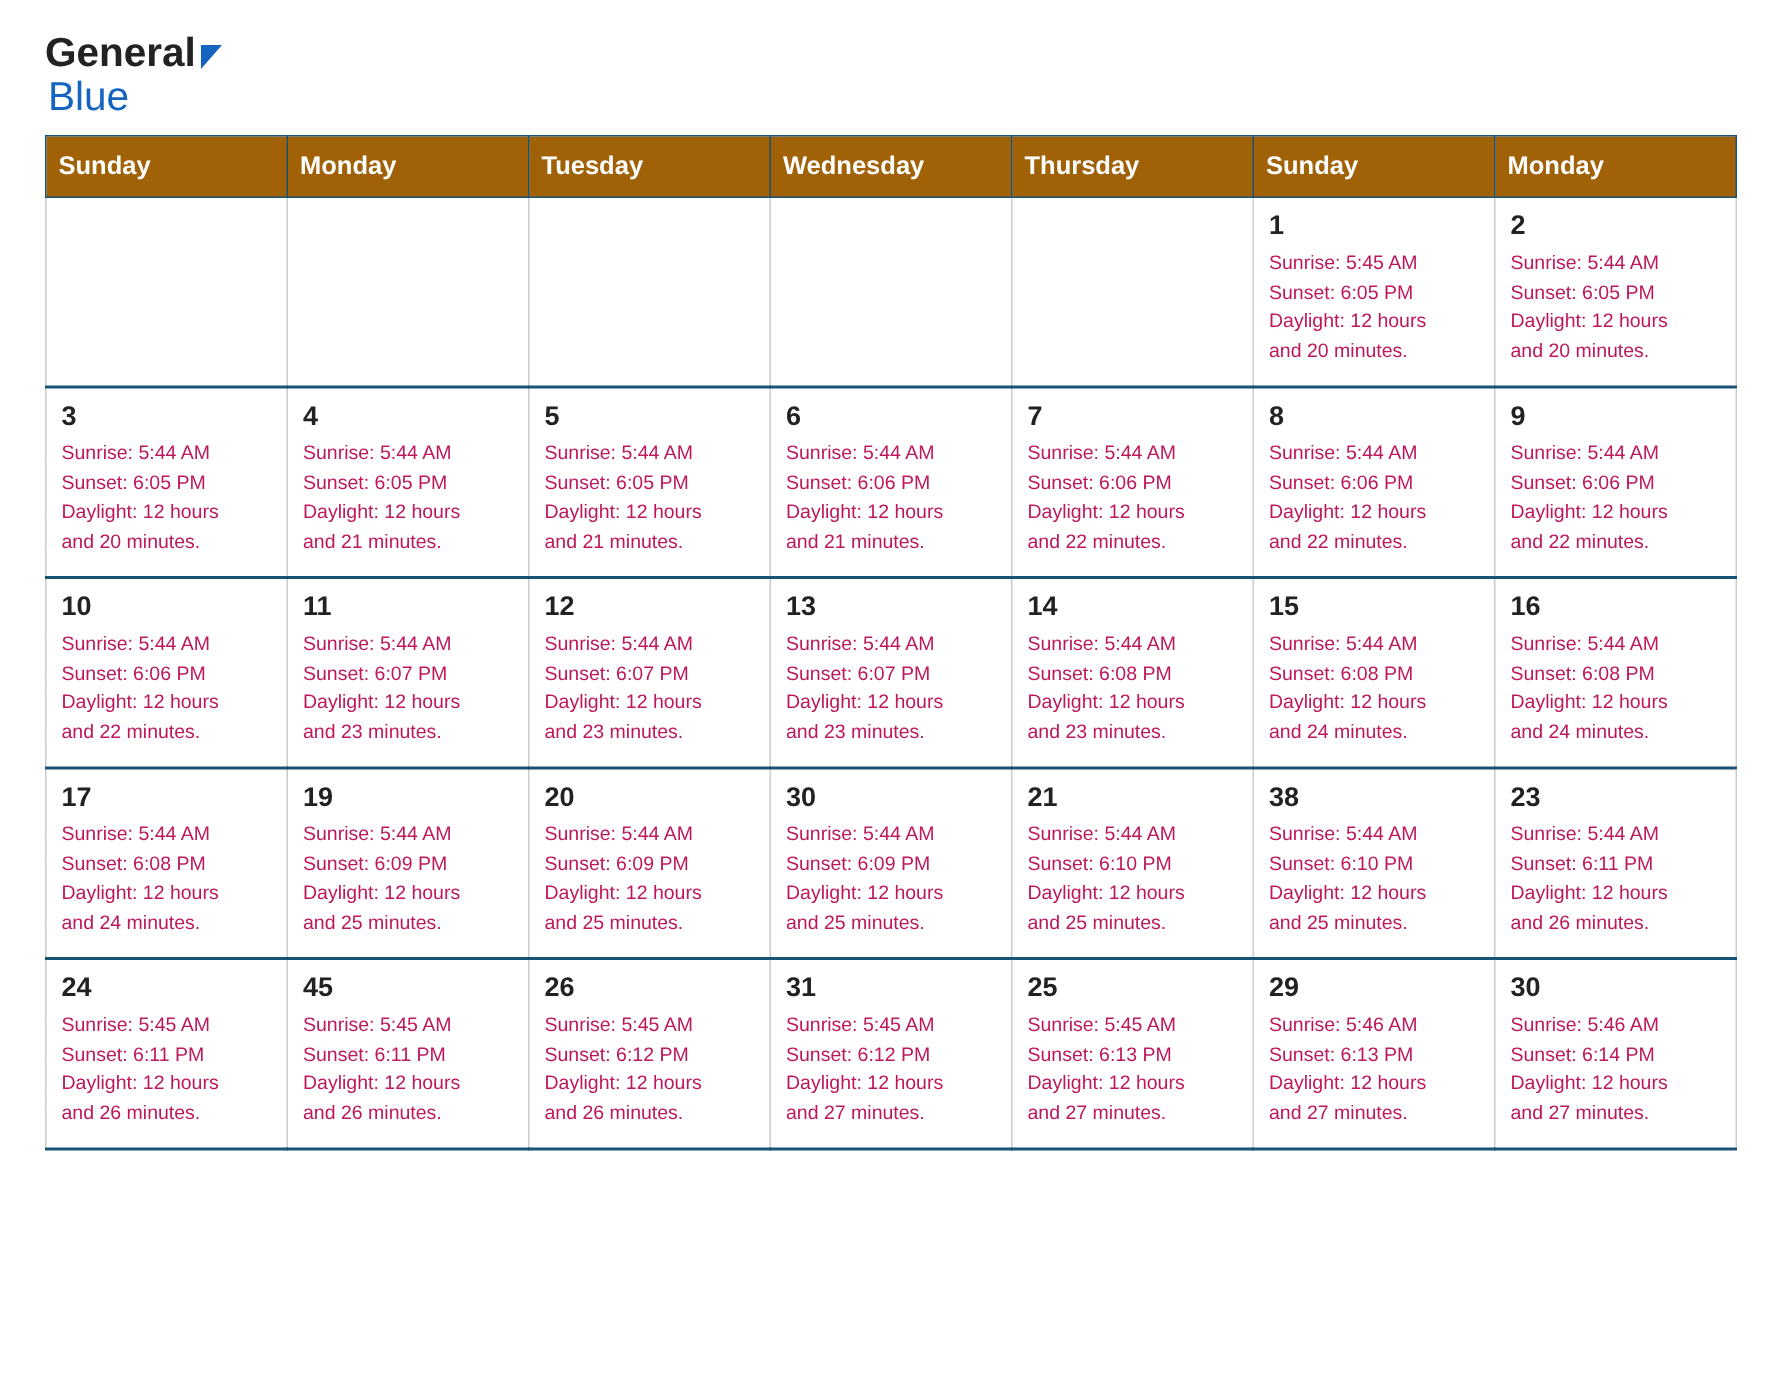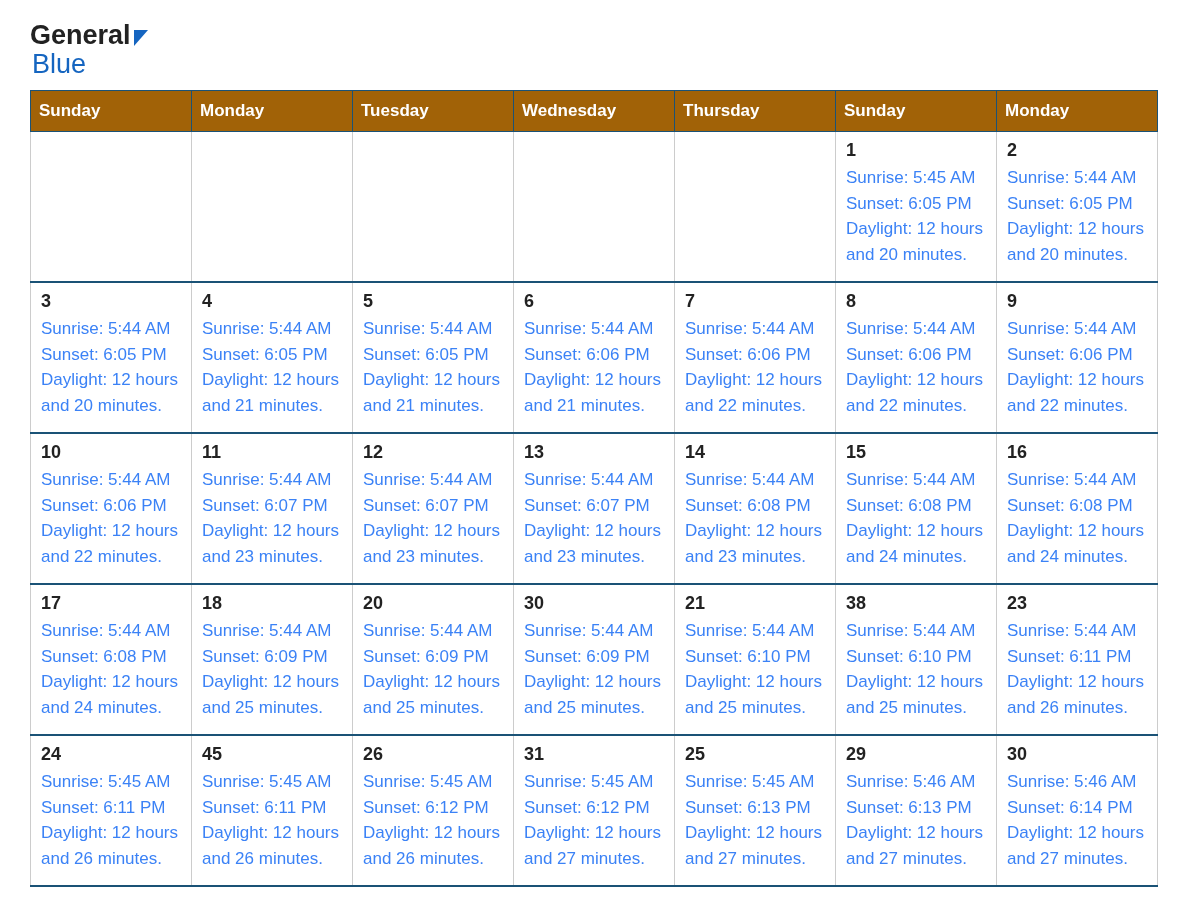--- a/index.html
+++ b/index.html
@@ -61,22 +61,22 @@
       background: #fff;
     }
     .day-num {
       font-size: 18px;
       font-weight: bold;
       color: #222;
       margin-bottom: 4px;
       display: block;
     }
     .day-info {
-      font-size: 17px;
-      color: #3b82f6;
+      font-size: 13px;
+      color: #be185d;
       line-height: 1.5;
     }
     .empty-cell {
       background: #f9f9f9;
     }
     .logo-wrapper {
       display: flex;
       flex-direction: column;
     }
     .logo-line1 {
@@ -205,21 +205,21 @@
           <span class="day-num">16</span>
           <div class="day-info">Sunrise: 5:44 AM<br>Sunset: 6:08 PM<br>Daylight: 12 hours<br>and 24 minutes.</div>
         </td>
       </tr>
       <tr>
         <td>
           <span class="day-num">17</span>
           <div class="day-info">Sunrise: 5:44 AM<br>Sunset: 6:08 PM<br>Daylight: 12 hours<br>and 24 minutes.</div>
         </td>
         <td>
-          <span class="day-num">18</span>
+          <span class="day-num">19</span>
           <div class="day-info">Sunrise: 5:44 AM<br>Sunset: 6:09 PM<br>Daylight: 12 hours<br>and 25 minutes.</div>
         </td>
         <td>
           <span class="day-num">20</span>
           <div class="day-info">Sunrise: 5:44 AM<br>Sunset: 6:09 PM<br>Daylight: 12 hours<br>and 25 minutes.</div>
         </td>
         <td>
           <span class="day-num">30</span>
           <div class="day-info">Sunrise: 5:44 AM<br>Sunset: 6:09 PM<br>Daylight: 12 hours<br>and 25 minutes.</div>
         </td>

